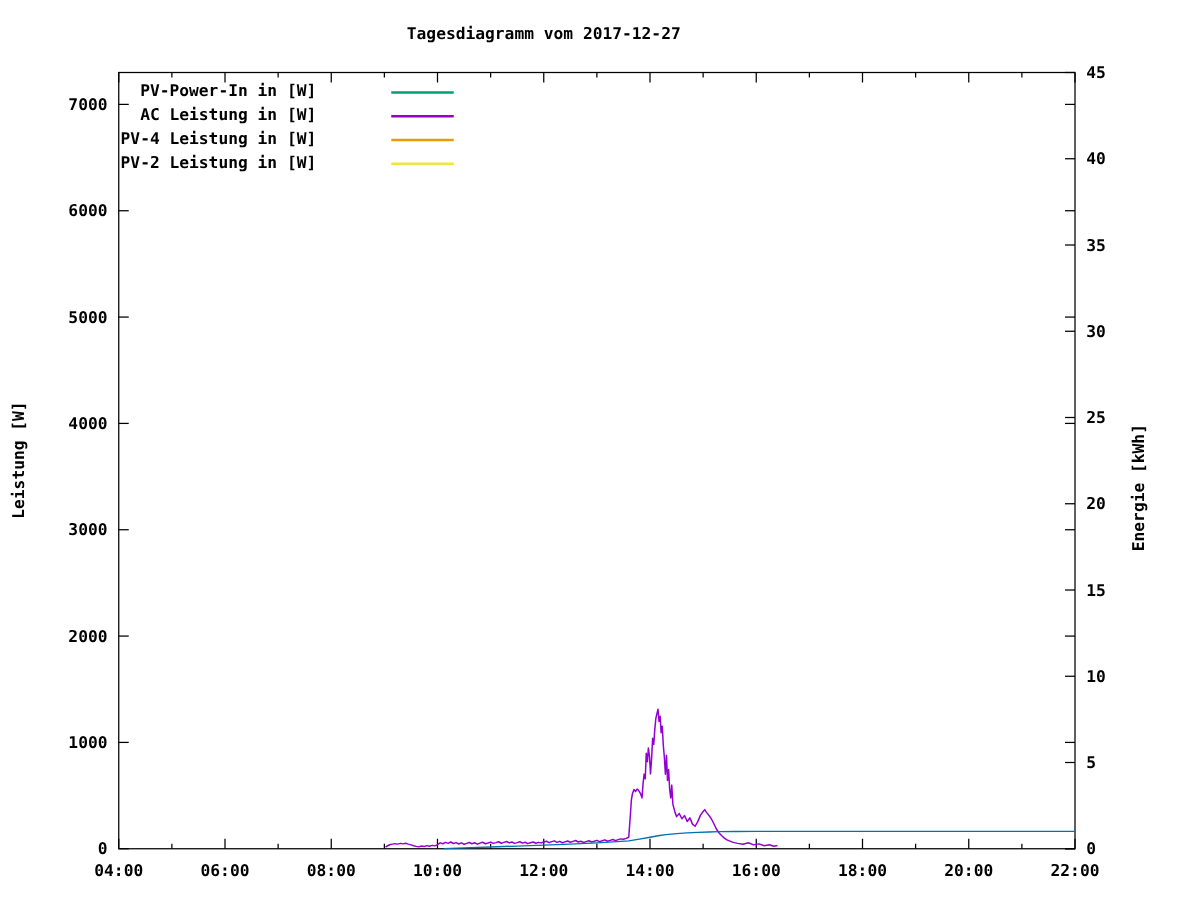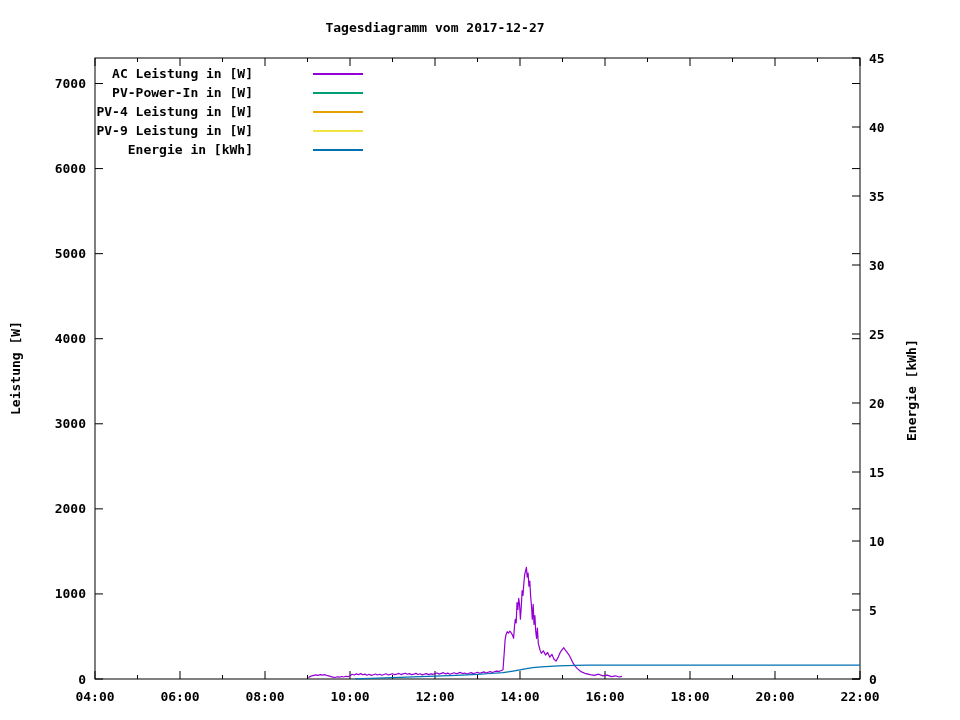--- a/index.html
+++ b/index.html
@@ -131,33 +131,29 @@
       <g>
         <polyline points="308.4,677.7 310.1,676.6 311.8,675.8 313.9,675.3 316.0,674.9 318.1,675.3 320.3,674.7 322.4,675.1 324.5,674.6 326.6,675.3 328.8,675.9 330.9,676.6 333.0,677.1 335.1,677.5 337.2,676.8 339.4,677.2 341.5,676.5 343.6,677.0 345.8,676.3 347.9,676.7 350.0,675.8 352.1,674.3 354.3,675.0 356.4,673.9 358.5,674.7 360.6,673.6 362.8,674.8 364.9,674.1 367.0,675.2 369.1,674.3 371.3,675.4 373.4,674.7 375.5,674.0 377.6,675.0 379.7,674.2 381.9,675.3 384.0,674.5 386.1,673.8 388.3,675.0 390.4,674.4 392.5,673.7 394.6,674.7 396.8,674.1 398.9,673.4 401.0,674.6 403.1,673.9 405.3,673.2 407.4,674.3 409.5,673.6 411.6,674.7 413.8,674.1 415.9,673.4 418.0,674.5 420.1,673.8 422.2,674.9 424.4,674.2 426.5,673.6 428.6,674.6 430.8,673.9 432.9,674.3 435.0,673.6 437.1,673.0 439.3,674.1 441.4,673.3 443.5,672.7 445.6,673.9 447.8,673.1 449.9,674.2 452.0,673.5 454.1,672.8 456.3,673.8 458.4,673.1 460.5,672.4 462.6,673.6 464.7,673.0 466.9,674.0 469.0,673.3 471.1,672.6 473.3,673.6 475.4,673.0 477.5,672.3 479.6,673.3 481.8,672.6 483.9,671.9 486.0,673.0 488.1,672.3 490.3,671.6 492.4,672.5 494.5,671.7 496.6,671.1 498.8,671.4 500.9,670.7 503.0,669.8 504.3,651.8 505.1,639.9 506.0,634.8 507.2,631.7 508.5,633.1 509.8,631.2 511.1,632.7 512.4,634.9 513.6,638.3 514.5,626.3 515.3,619.3 516.2,623.0 517.0,602.6 517.9,609.4 518.7,598.4 519.6,605.2 520.4,619.1 521.3,606.5 522.1,590.7 523.0,595.5 523.8,583.9 524.7,574.5 525.5,571.1 526.4,567.4 527.2,577.1 528.1,573.0 528.9,586.1 529.8,581.0 530.6,595.6 531.5,606.0 532.3,619.3 533.2,604.3 534.0,624.4 534.9,615.7 535.7,631.2 536.6,638.3 537.4,628.1 538.3,643.3 539.1,646.5 540.0,649.9 541.3,653.3 543.4,650.8 545.5,655.0 547.6,652.5 549.8,657.2 551.9,654.3 554.0,659.3 556.1,661.0 558.3,657.1 560.4,652.1 562.5,649.2 563.8,647.7 565.0,649.7 566.8,651.9 568.9,654.8 571.0,658.8 573.1,663.2 575.3,666.4 577.4,668.6 579.5,670.5 581.6,671.9 585.9,673.7 590.1,674.7 594.4,675.4 598.6,674.2 602.9,675.9 607.1,675.1 611.4,676.6 615.6,675.8 619.0,677.0 622.0,676.4" fill="none" stroke="#9400d3" stroke-width="1.2" stroke-linejoin="round"></polyline>
       </g>
       <g>
         <polyline points="355.1,678.9 371.3,678.3 392.5,677.6 413.8,676.9 435.0,676.1 456.3,675.3 477.5,674.3 490.3,673.5 503.0,672.7 511.5,671.3 520.0,669.8 526.4,668.6 532.8,667.7 541.3,666.9 549.8,666.3 558.3,665.9 566.8,665.6 575.3,665.3 588.0,665.2 605.0,665.1 690.0,665.1 860.0,665.1" fill="none" stroke="#0072b2" stroke-width="1.2" stroke-linejoin="round"></polyline>
       </g>
     </svg>
 
   <div class="legend">
     <div class="legend-row">
+      <span class="legend-label">PV-Power-In in [W]</span>
+      <span class="legend-line" style="background: rgb(0, 158, 115);"></span>
+    </div>
+    <div class="legend-row">
       <span class="legend-label">AC Leistung in [W]</span>
       <span class="legend-line" style="background: rgb(148, 0, 211);"></span>
-    </div>
-    <div class="legend-row">
-      <span class="legend-label">PV-Power-In in [W]</span>
-      <span class="legend-line" style="background: rgb(0, 158, 115);"></span>
     </div>
     <div class="legend-row">
       <span class="legend-label">PV-4 Leistung in [W]</span>
       <span class="legend-line" style="background: rgb(230, 159, 0);"></span>
     </div>
     <div class="legend-row">
-      <span class="legend-label">PV-9 Leistung in [W]</span>
+      <span class="legend-label">PV-2 Leistung in [W]</span>
       <span class="legend-line" style="background: rgb(240, 228, 66);"></span>
-    </div>
-    <div class="legend-row">
-      <span class="legend-label">Energie in [kWh]</span>
-      <span class="legend-line" style="background: rgb(0, 114, 178);"></span>
     </div>
   </div>
 </div>
 
 </body></html>

